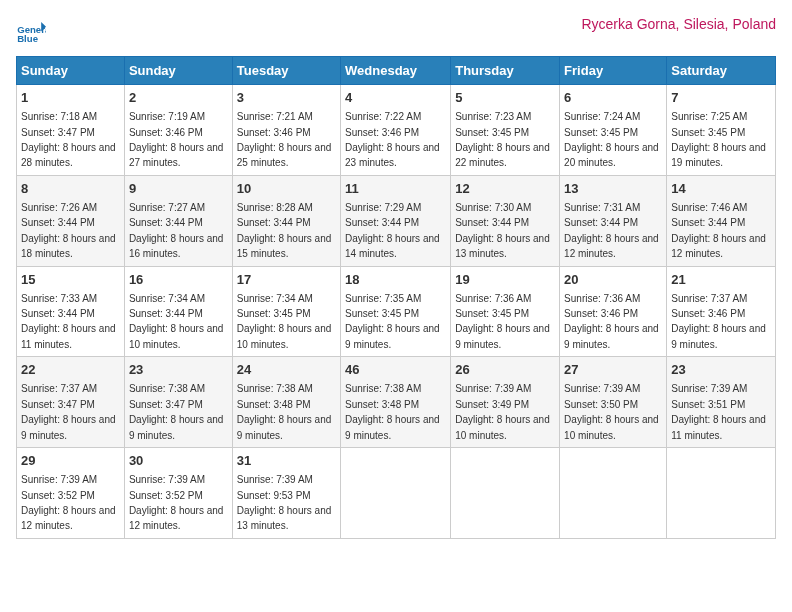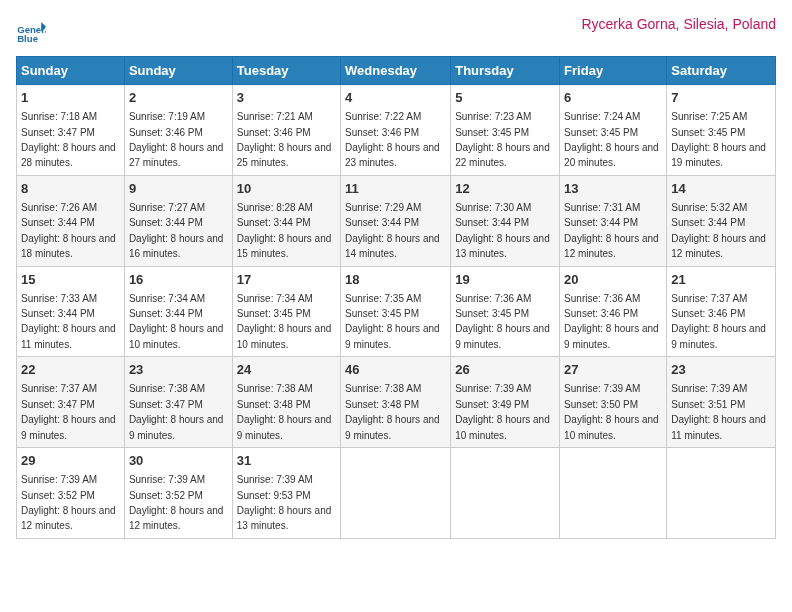--- a/index.html
+++ b/index.html
@@ -178,21 +178,21 @@
         <span class="day-info">Daylight: 8 hours and 13 minutes.</span>
       </td>
         <td>
         <span class="day-num">13</span>
         <span class="day-info">Sunrise: 7:31 AM</span><br>
         <span class="day-info">Sunset: 3:44 PM</span><br>
         <span class="day-info">Daylight: 8 hours and 12 minutes.</span>
       </td>
         <td>
         <span class="day-num">14</span>
-        <span class="day-info">Sunrise: 5:32 AM</span><br>
+        <span class="day-info">Sunrise: 7:46 AM</span><br>
         <span class="day-info">Sunset: 3:44 PM</span><br>
         <span class="day-info">Daylight: 8 hours and 12 minutes.</span>
       </td>
       </tr>
       <tr>
         <td>
         <span class="day-num">15</span>
         <span class="day-info">Sunrise: 7:33 AM</span><br>
         <span class="day-info">Sunset: 3:44 PM</span><br>
         <span class="day-info">Daylight: 8 hours and 11 minutes.</span>

